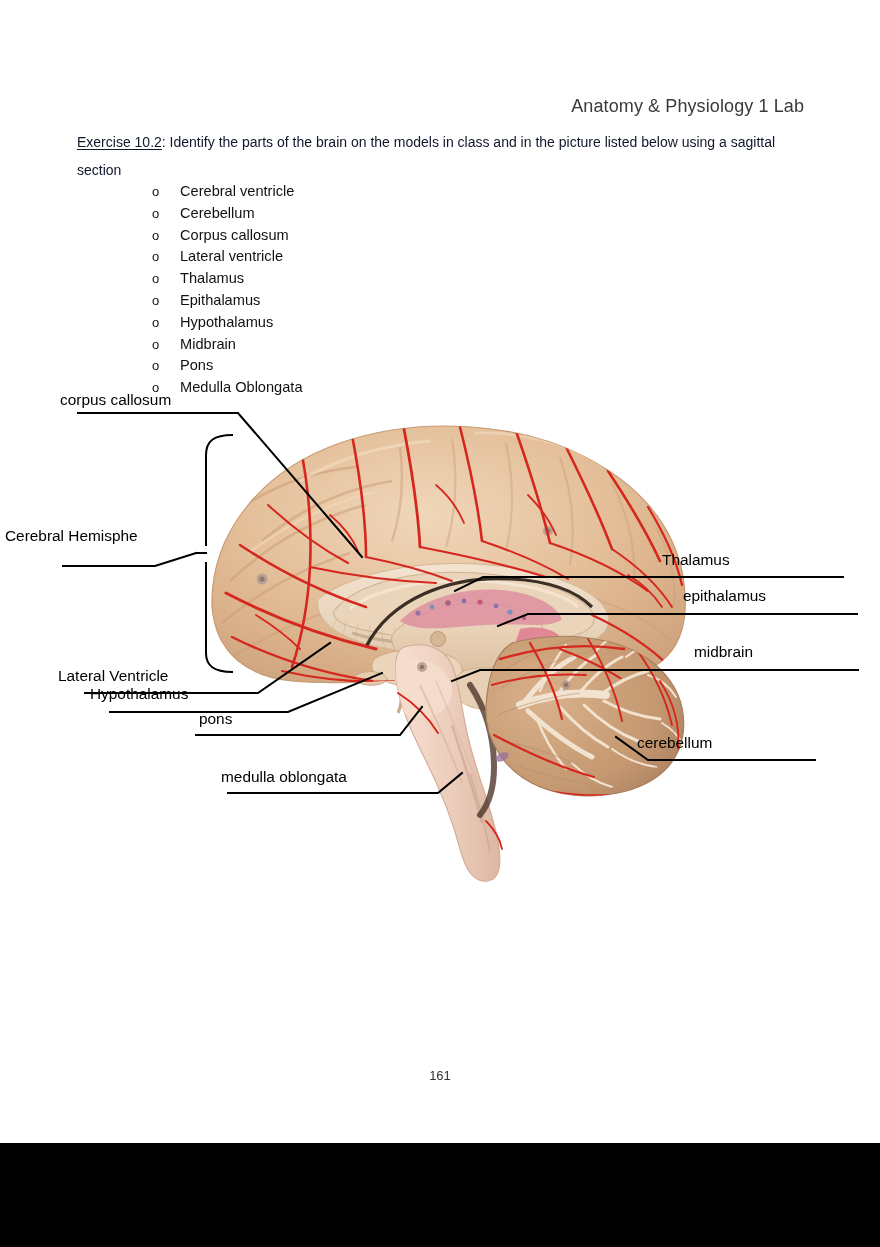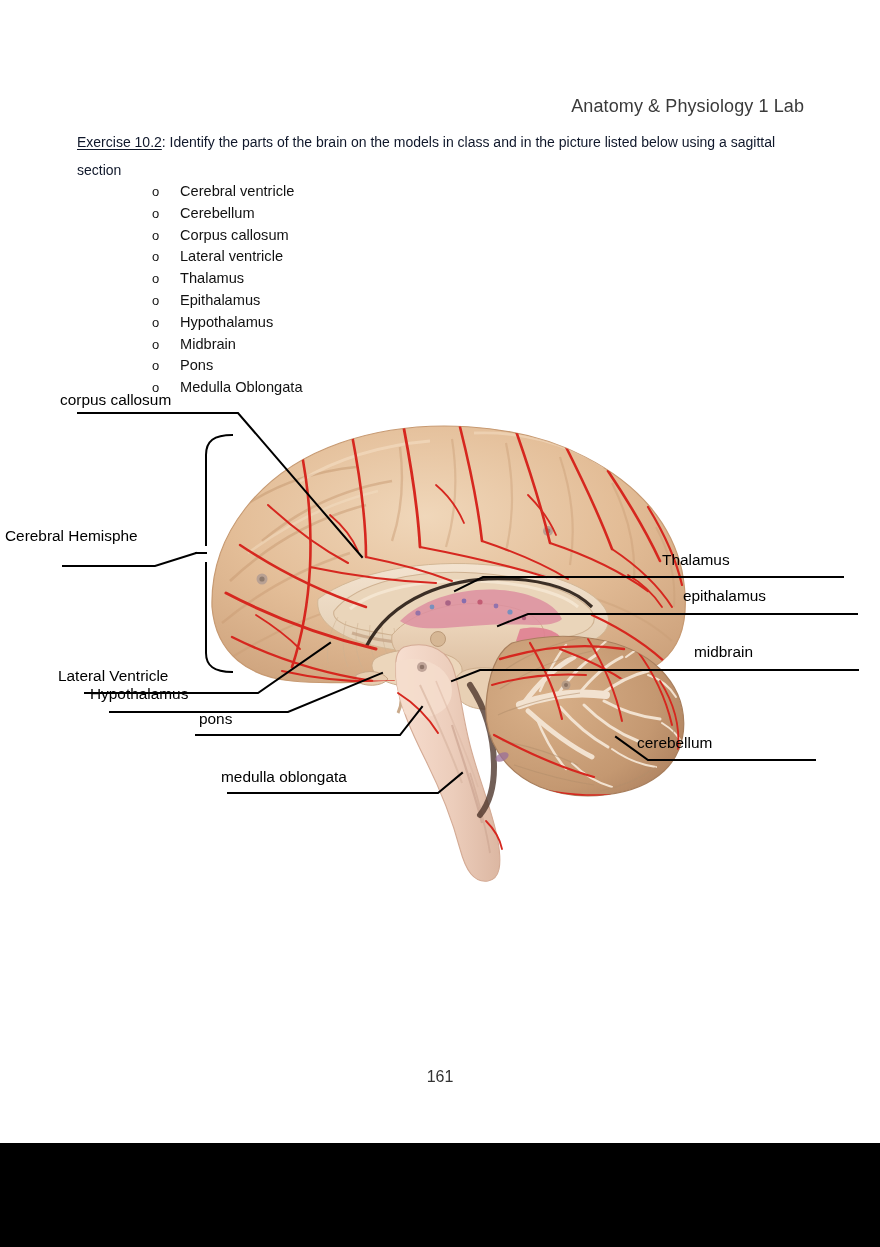--- a/index.html
+++ b/index.html
@@ -96,21 +96,21 @@
     white-space: nowrap;
   }
 
   
   #page-number {
     position: absolute;
     left: 0;
     top: 1068px;
     width: 880px;
     text-align: center;
-    font-size: 16px;
+    font-size: 13px;
     color: #333333;
   }
 
   
   #bottom-band {
     position: absolute;
     left: 0;
     top: 1143px;
     width: 880px;
     height: 104px;

